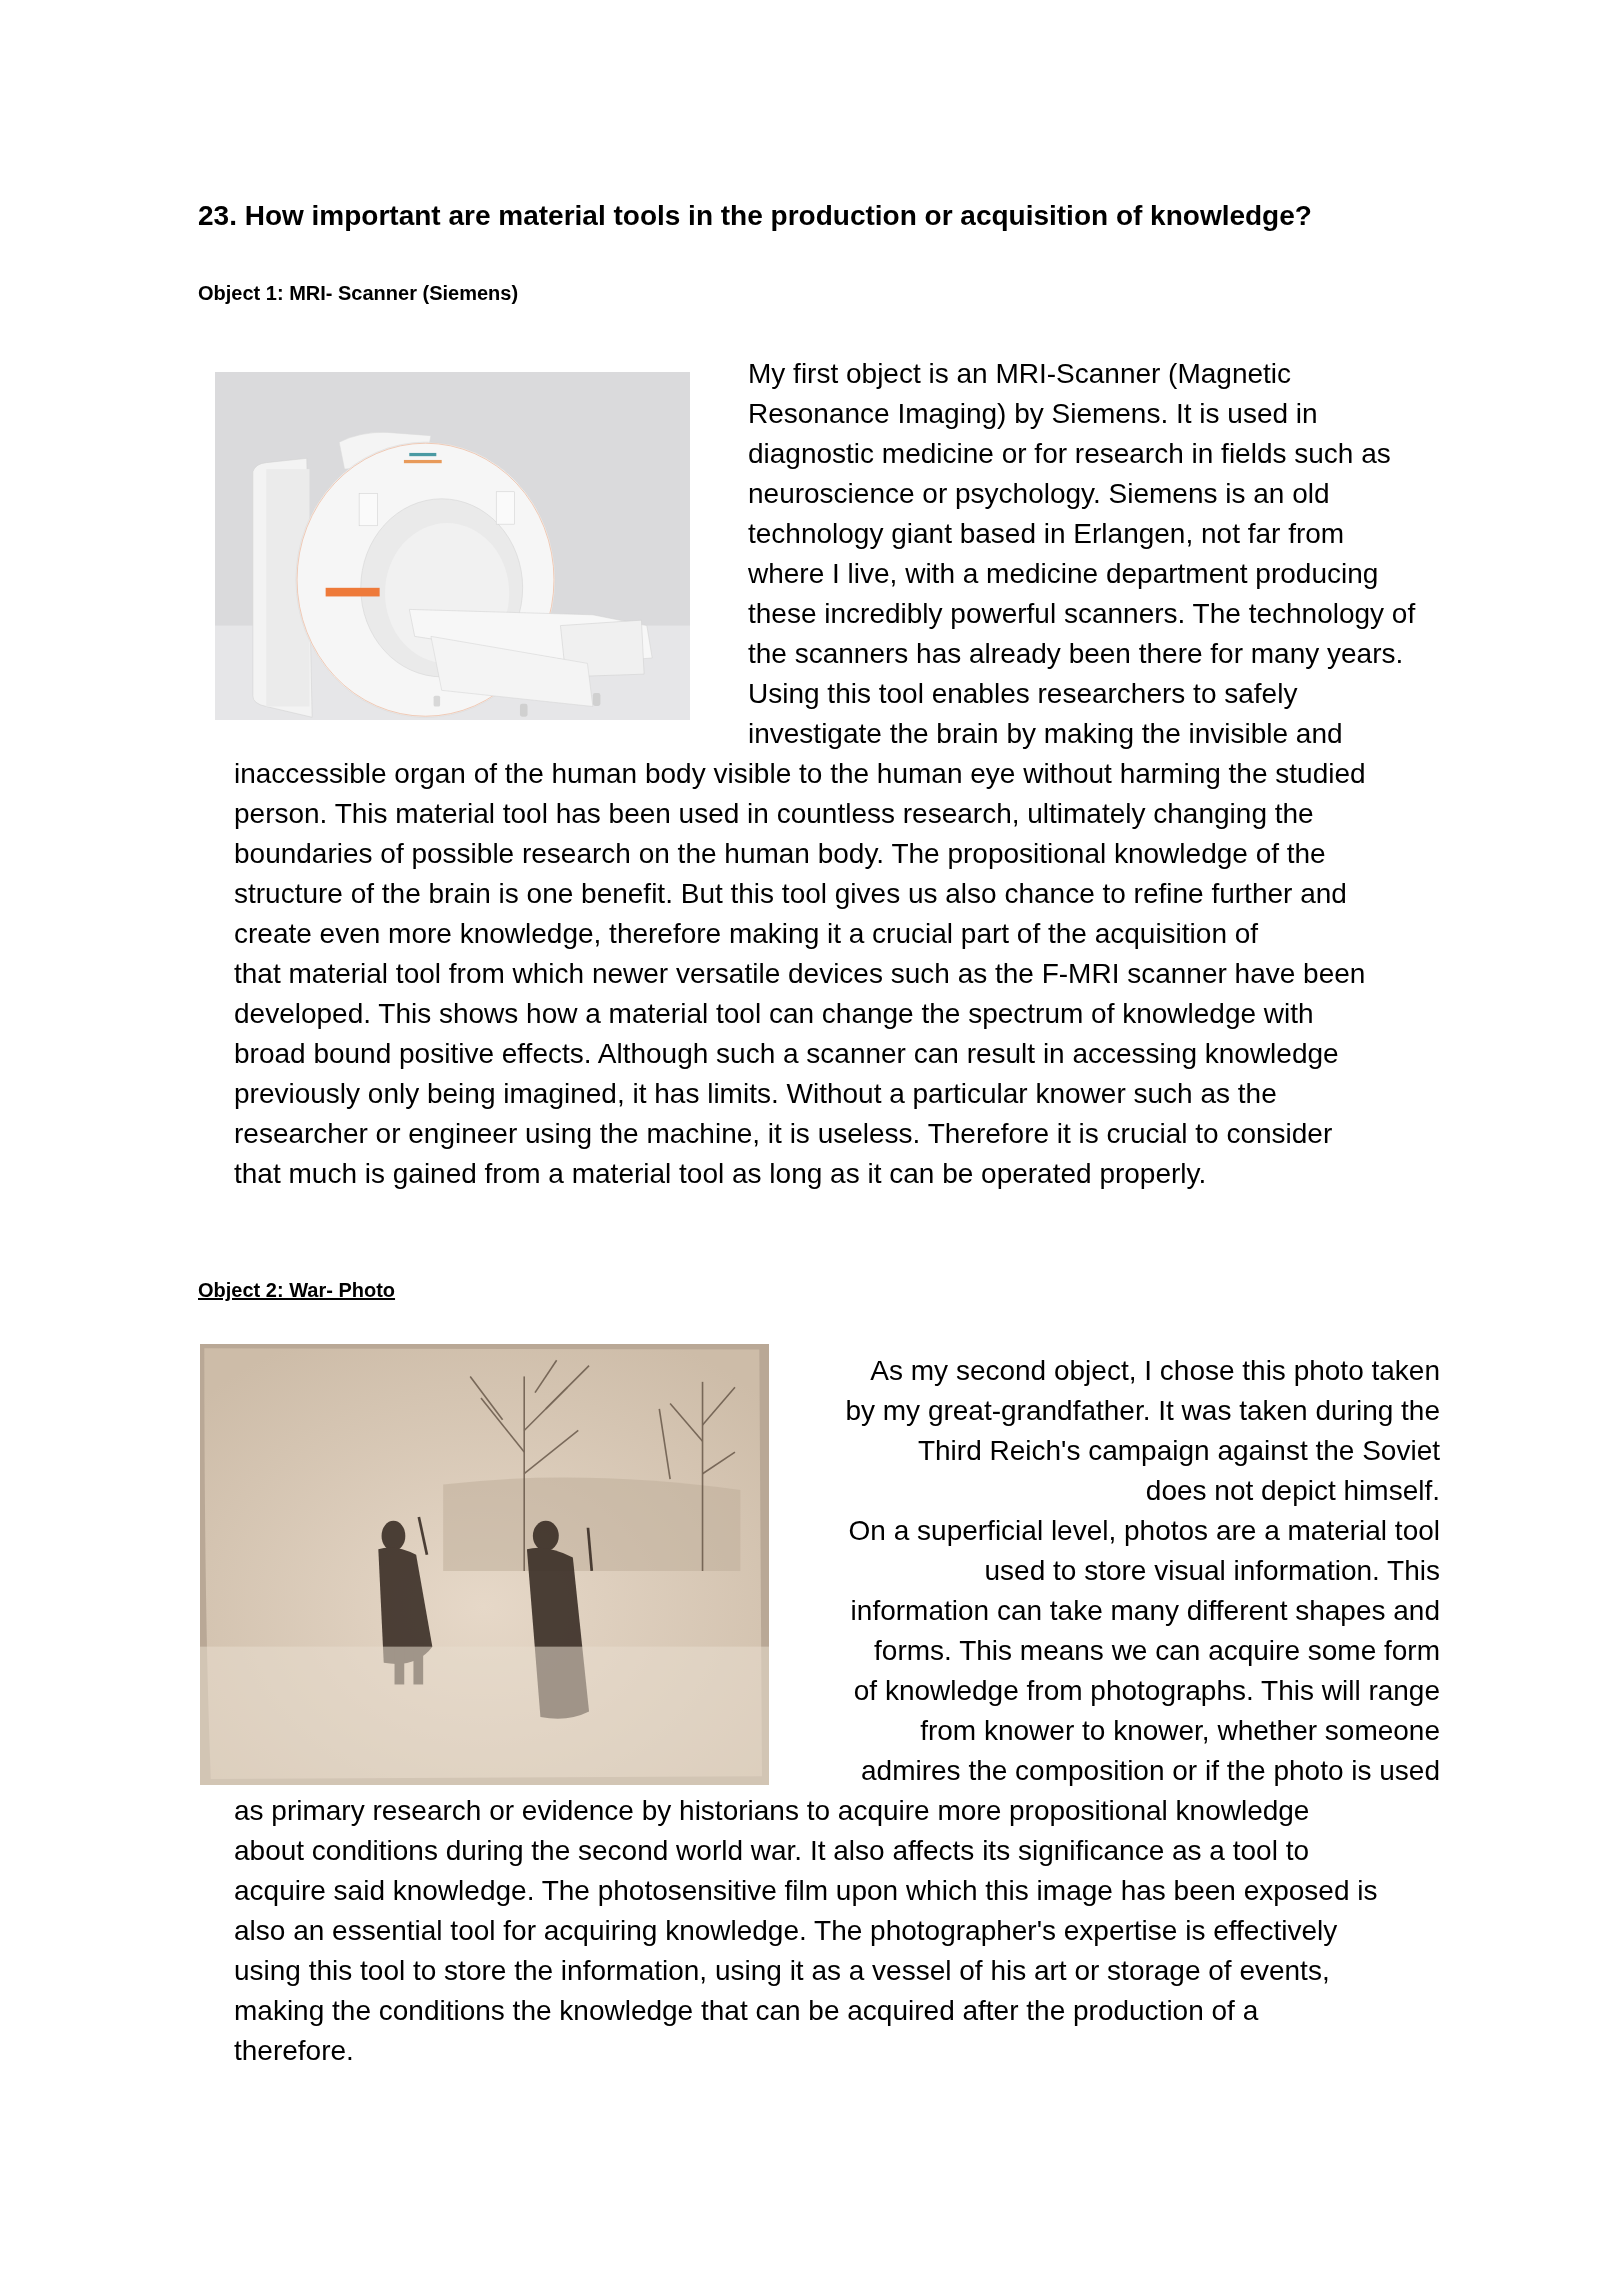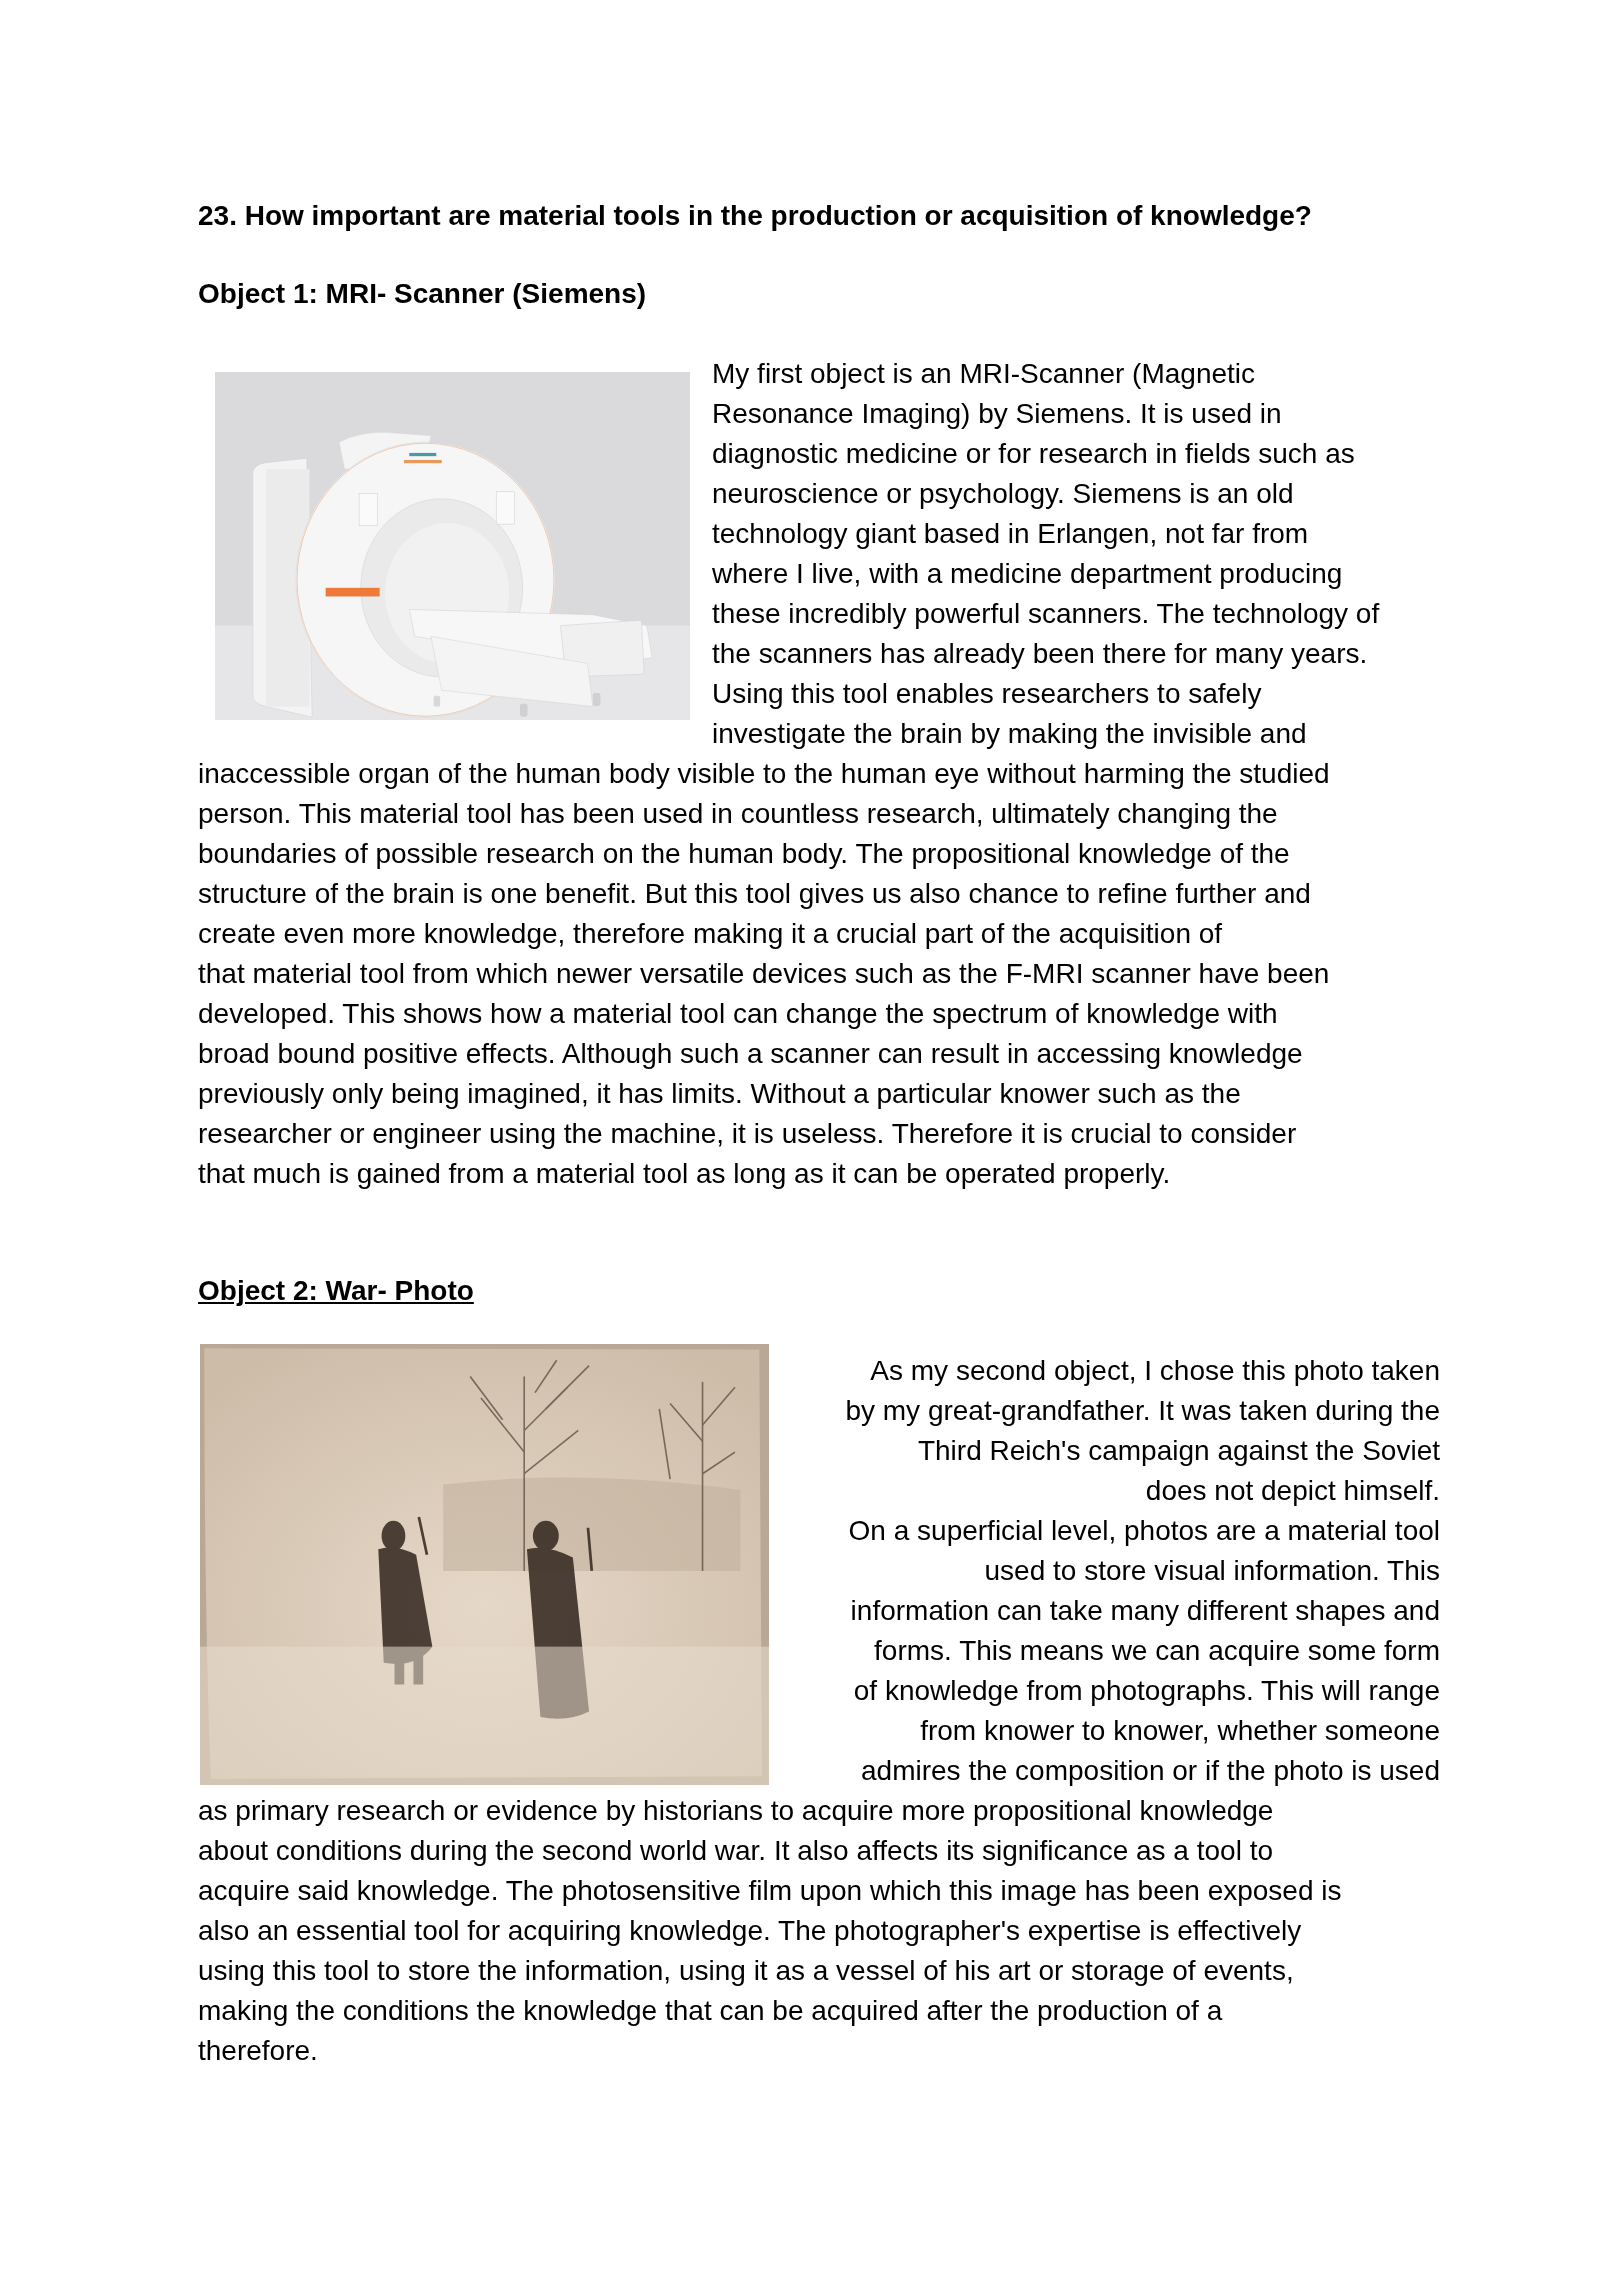--- a/index.html
+++ b/index.html
@@ -34,21 +34,21 @@
       left: 0;
       font-size: 28px;
       font-weight: bold;
       line-height: 39px;
       white-space: nowrap;
       margin: 0;
     }
     .obj-heading {
       position: absolute;
       left: 0;
-      font-size: 28px;
+      font-size: 20px;
       font-weight: bold;
       line-height: 39px;
       white-space: nowrap;
       margin: 0;
     }
     .obj1-heading { top: 274px; }
     .obj2-heading { top: 1271px; text-decoration: underline; }
 
     .section {
       position: absolute;
@@ -57,20 +57,21 @@
       font-size: 28px;
       line-height: 40px;
     }
     .section1 { top: 354px; }
     .section2 { top: 1351px; }
 
     .line {
       display: block;
       white-space: nowrap;
       height: 40px;
+      margin-left: 36px;
     }
     .indent1 { padding-left: 514px; }
     .indent2 { padding-left: 593px; text-align: right; }
 
     
     .mri-figure {
       position: absolute;
       left: 16.7px;
       top: 372px;
       width: 475px;

